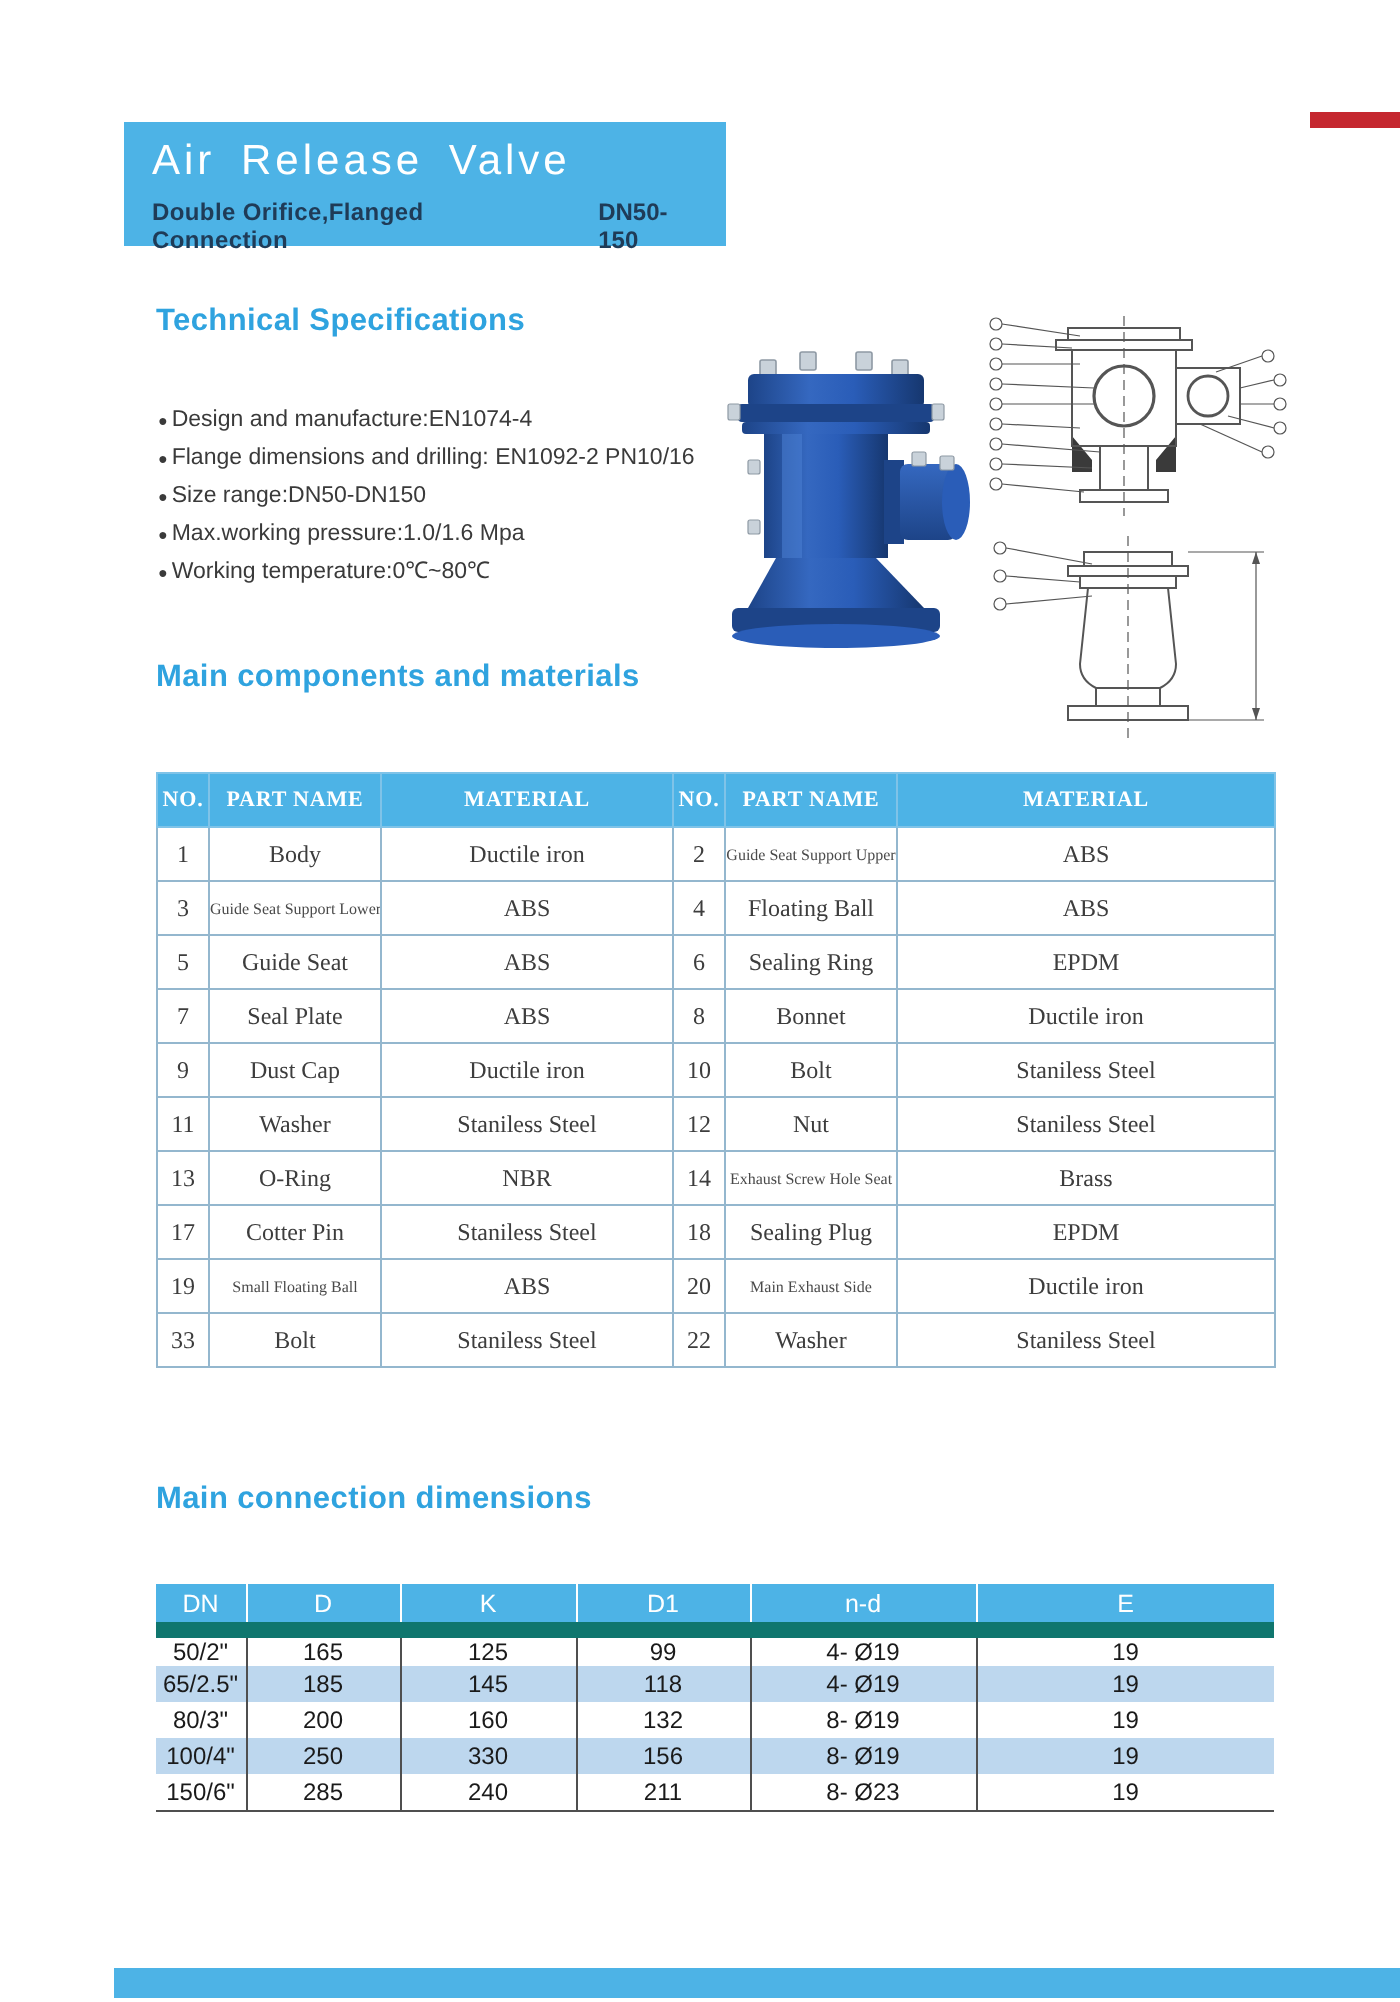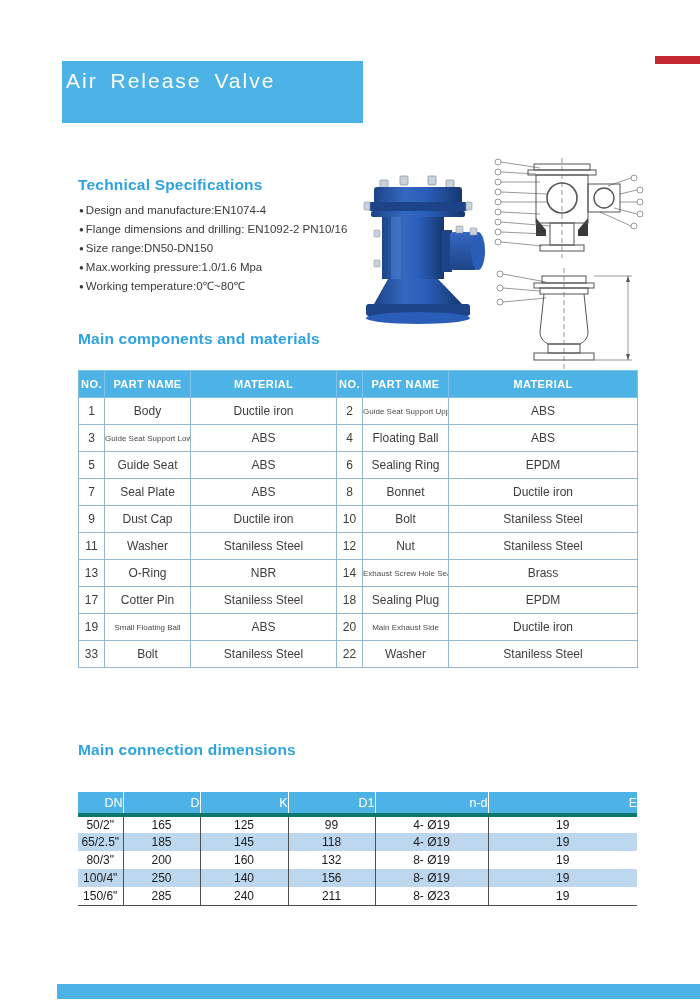--- a/index.html
+++ b/index.html
@@ -7,62 +7,62 @@
   body { font-family:"Liberation Sans", sans-serif; }
   #page {
     position:relative; width:700px; height:1001px; background:#ffffff;
     margin:0 auto; overflow:hidden;
   }
   
   .red-strip { position:absolute; top:56px; right:0; width:45px; height:8px; background:#C5272F; }
   
   .header-box {
     position:absolute; left:62px; top:61px; width:301px; height:62px;
-    background:#4DB3E6; color:#fff; padding:8px 14px 0 4px;
+    background:#4DB3E6; color:#fff; padding:8px 14px 0 14px;
   }
   .header-title { font-size:21px; font-weight:400; letter-spacing:2px; word-spacing:5px; color:#ffffff; }
   .header-sub { margin-top:6px; display:flex; align-items:baseline; font-size:12px; font-weight:700; color:#1f3b57; }
   .header-sub .sub { letter-spacing:0.2px; }
   .header-sub .rng { margin-left:34px; }
   
   .logo { position:absolute; left:503px; top:48px; width:165px; height:112px; }
   
   .section-heading { position:absolute; color:#2FA3DF; font-size:15.5px; font-weight:700; letter-spacing:0.2px; }
-  #h-specs { left:78px; top:176px; }
+  #h-specs { left:78px; top:152px; }
   #h-comp  { left:78px; top:330px; }
   #h-dim   { left:78px; top:741px; }
   
   .spec-list { position:absolute; left:79px; top:201px; width:270px; }
   .spec-item { display:flex; align-items:flex-start; font-size:11.5px; color:#3a3a3a; line-height:19px; }
   .spec-item .dot { font-size:8px; line-height:19px; margin-right:2px; color:#3a3a3a; }
   
   .valve-photo { position:absolute; left:344px; top:172px; width:152px; height:160px; }
   .tech-drawing { position:absolute; left:490px; top:156px; width:170px; height:218px; }
   
   .comp-table {
-    position:absolute; left:78px; top:370px; width:559px;
-    border-collapse:collapse; table-layout:fixed;
+    position:absolute; left:78px; top:386px; width:559px;
+    border-collapse:collapse; table-layout:fixed;font-family:Liberation Serif, serif;
   }
   .comp-table th {
     background:#4DB3E6; color:#fff; font-size:11px; font-weight:700;
     height:27px; border:1px solid #7fc3e8; letter-spacing:0.4px;
   }
   .comp-table td {
     border:1px solid #94b7ce; height:27px; text-align:center;
     font-size:12px; color:#3d3d3d; background:#fff; overflow:hidden; white-space:nowrap;
   }
   .comp-table td.small-name { font-size:8px; color:#4a4a4a; }
   
   .dim-table {
     position:absolute; left:78px; top:792px; width:559px;
     border-collapse:collapse; table-layout:fixed;
   }
   .dim-table th {
     background:#4DB3E6; color:#fff; font-size:12.5px; font-weight:400;
-    height:23px; border-right:1px solid #fff; border-bottom:4px solid #0f766e;text-align:right;
+    height:23px; border-right:1px solid #fff; border-bottom:8px solid #0f766e;
   }
   .dim-table th:last-child { border-right:none; }
   .dim-table td {
     height:18px; text-align:center; font-size:12px; color:#1a1a1a;
     border-right:1px solid #4f4f4f; background:#fff;
   }
   .dim-table td:last-child { border-right:none; }
   .dim-table tr.stripe td { background:#BDD7EE; }
   .dim-table tr:last-child td { border-bottom:1px solid #4f4f4f; }
   
@@ -70,20 +70,24 @@
 </style>
 </head>
 <body>
 
 <div id="page">
 
   <div class="red-strip"></div>
 
   <div class="header-box">
     <div class="header-title">Air Release Valve</div>
+    <div class="header-sub">
+      <span class="sub">Double Orifice,Flanged Connection</span>
+      <span class="rng">DN50-150</span>
+    </div>
   </div>
 
 
   <div class="section-heading" id="h-specs">Technical Specifications</div>
   <div class="spec-list" id="spec-list">
       <div class="spec-item">
         <span class="dot">●</span>
         <span>Design and manufacture:EN1074-4</span>
       </div>
       <div class="spec-item">
@@ -381,21 +385,21 @@
           <td>80/3"</td>
           <td>200</td>
           <td>160</td>
           <td>132</td>
           <td>8- Ø19</td>
           <td>19</td>
         </tr>
         <tr class="stripe">
           <td>100/4"</td>
           <td>250</td>
-          <td>140</td>
+          <td>330</td>
           <td>156</td>
           <td>8- Ø19</td>
           <td>19</td>
         </tr>
         <tr>
           <td>150/6"</td>
           <td>285</td>
           <td>240</td>
           <td>211</td>
           <td>8- Ø23</td>

